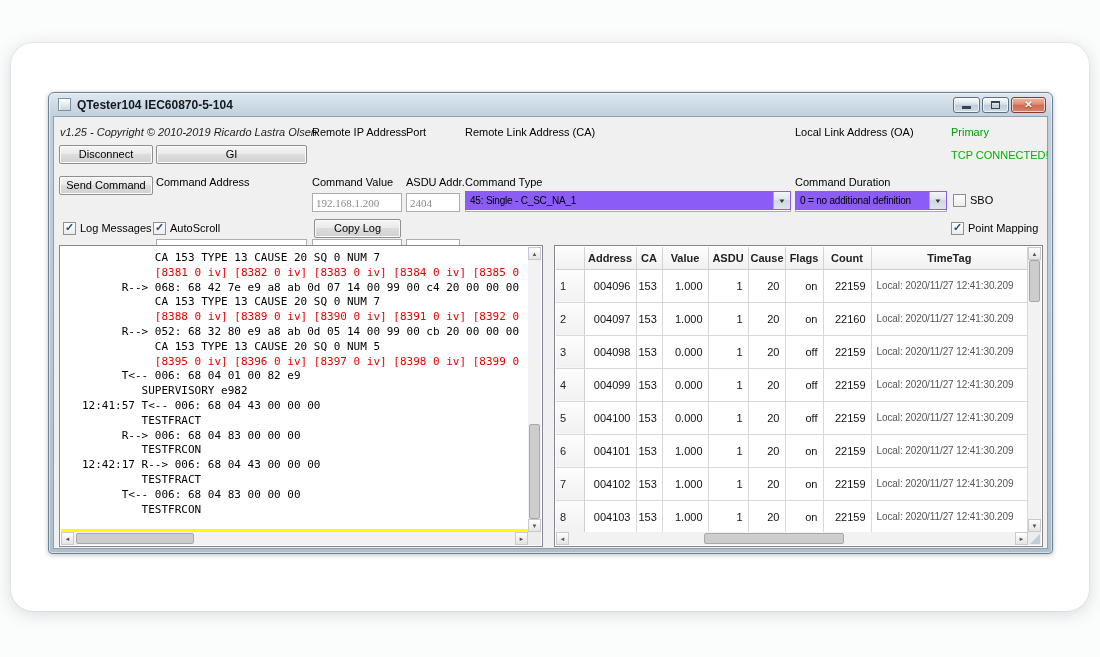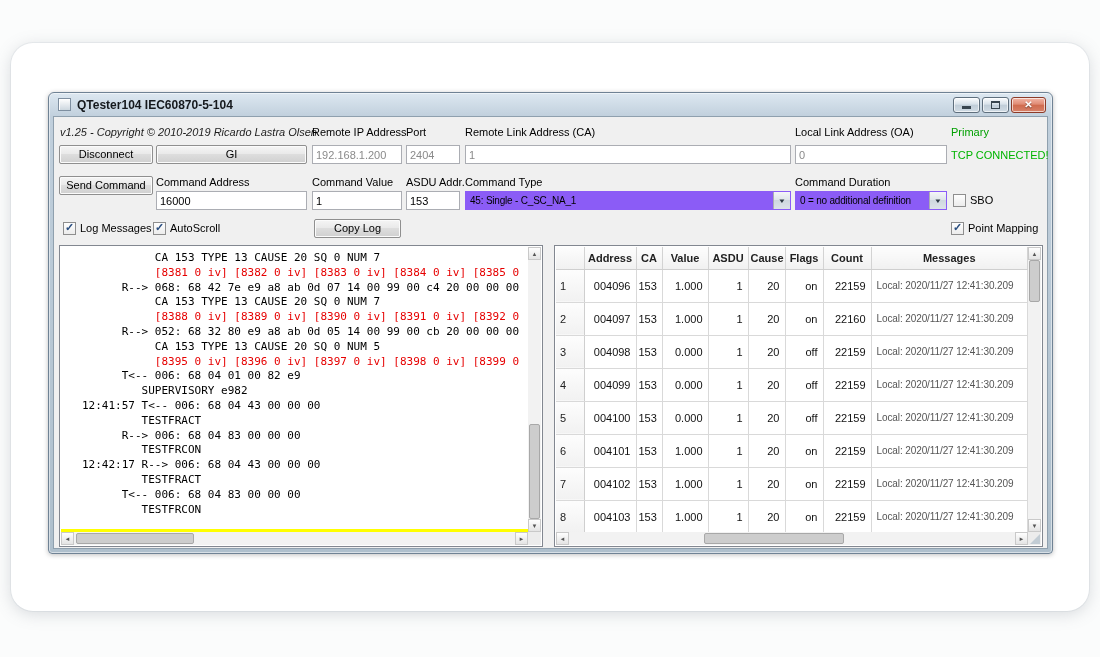--- a/index.html
+++ b/index.html
@@ -40,22 +40,22 @@
   .lbl { position: absolute; font-size: 11px; color: #000; white-space: nowrap; }
   .version { font-style: italic; color: #1d1d1d; }
   .green1 { color: var(--primary_green); }
   .green2 { color: var(--connected_green); }
 
   .btn { position: absolute; height: 19px; font-size: 11px; color: #000; text-align: center;
          line-height: 16px; border: 1px solid #8f8f8f; border-radius: 2px; cursor: default;
          background: linear-gradient(#f5f5f5, #eaeaea 45%, #dddddd 50%, #d0d0d0);
          box-shadow: inset 0 0 0 1px #fbfbfb; }
 
-  .input { position: absolute; height: 19px; font-size: 11px; font-family: Liberation Sans, sans-serif;
-           border: 1px solid #abadb3; background: #fff; padding: 0 3px; color: #000; outline: none; }
+  .input { position: absolute; height: 19px; font-size: 11px; font-family: Liberation Serif, serif;
+           border: 1px solid #abadb3; background: #fff; padding: 0 3px; color: #000; outline: none; margin-top: 48px; }
   .input.dim { color: #8a8a8a; }
 
   .combo { position: absolute; height: 19px; border: 1px solid #8b5cf6; background: #8b5cf6;
            display: flex; align-items: center; overflow: hidden; }
   .combo-text { flex: 1; font-size: 10px; letter-spacing: -0.2px; padding-left: 4px;
                 white-space: nowrap; overflow: hidden; color: #000; }
   .combo-btn { width: 17px; height: 17px; flex: 0 0 auto; border-left: 1px solid #abadb3;
                background: linear-gradient(#f4f6f8, #dfe5ea 45%, #cfd8df 50%, #dce3e9);
                display: flex; align-items: center; justify-content: center; }
   .combo-arrow { font-size: 6px; color: #2d3a44; transform: scaleX(1.4); }
@@ -241,21 +241,21 @@
             <thead>
                 <tr id="tbl-head">
                   <th></th>
                   <th>Address</th>
                   <th>CA</th>
                   <th>Value</th>
                   <th>ASDU</th>
                   <th>Cause</th>
                   <th>Flags</th>
                   <th>Count</th>
-                  <th>Messages</th>
+                  <th>TimeTag</th>
                 </tr>
               </thead>
             <tbody id="tbl-body">
                 <tr>
                   <td class="c-num">1</td>
                   <td class="c-addr">004096</td>
                   <td class="c-ca">153</td>
                   <td class="c-val">1.000</td>
                   <td class="c-asdu">1</td>
                   <td class="c-cause">20</td>

